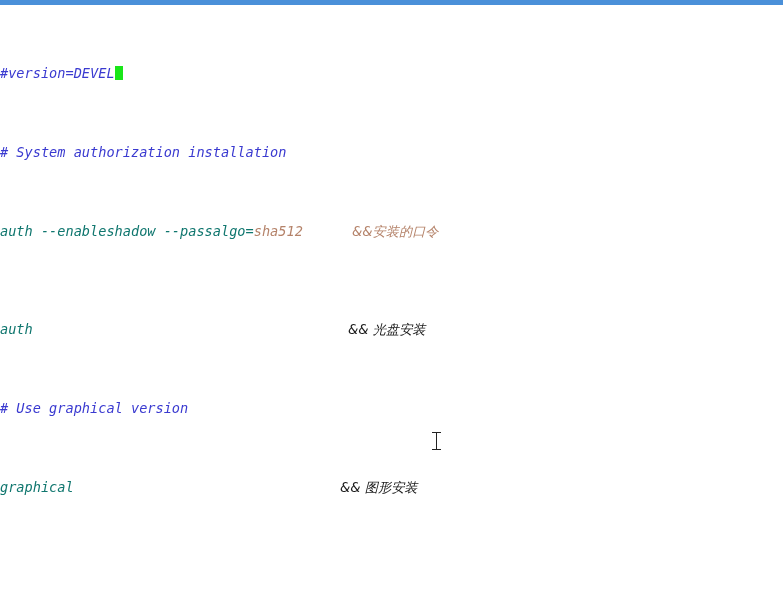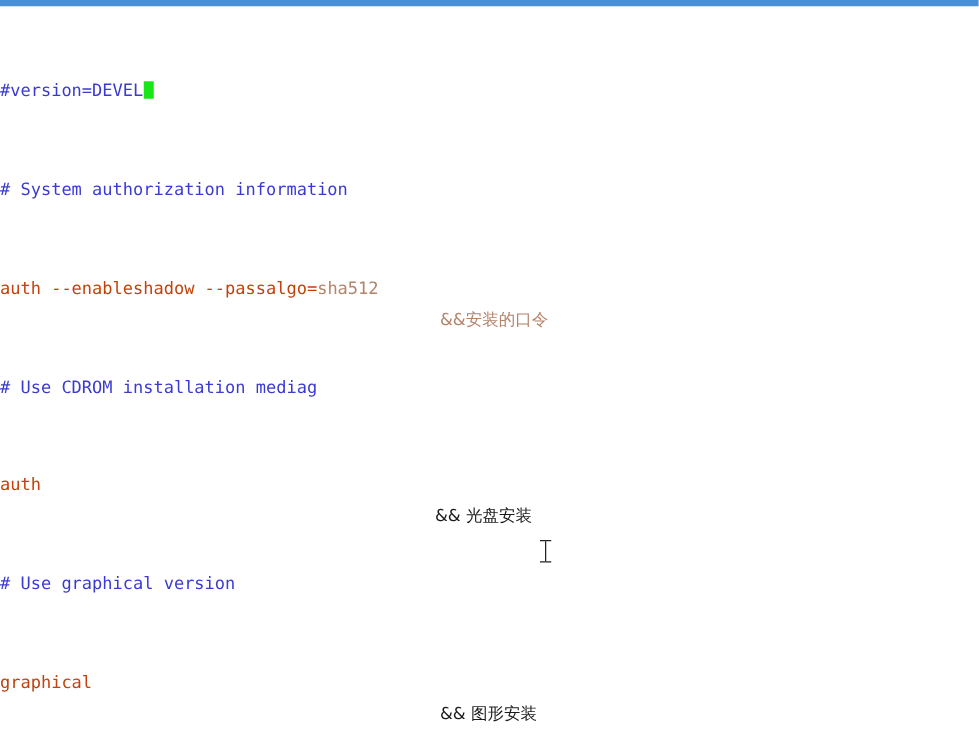--- a/index.html
+++ b/index.html
@@ -3,43 +3,43 @@
 <meta charset="utf-8">
 <title>Kickstart config editor</title>
 <style>
   html,body{margin:0;padding:0;}
   body{
     width:783px;height:597px;
     background:#ffffff;
     font-family:"DejaVu Sans Mono","Liberation Mono",monospace;
     overflow:hidden;
   }
-  #app{position:relative;width:783px;height:597px;background:#fff;}
+  #app{position:relative;width:783px;height:597px;background:#fff;font-style:italic;}
 
   .topbar{
     position:absolute;left:0;top:0;width:783px;height:5px;
     background:#4a90d9;
   }
 
   .code{
     position:absolute;left:0;top:5px;width:783px;
     font-size:13.6px;
     line-height:19.7px;
     white-space:pre;
     letter-spacing:0px;
   }
   .line{height:19.7px;white-space:pre;position:relative;}
 
   
   .cmt   {color:#3a3ad0;}          
-  .txt   {color:#c2410c;}          
+  .txt   {color:#0f766e;}          
   .val   {color:#b5836a;}          
   .cn    {color:#1a1a1a;}          
   .cnbr  {color:#b5836a;}          
-  .cnfnt {font-family:"DejaVu Sans","Liberation Sans",sans-serif;font-size:13.2px;margin-top:25px;}
+  .cnfnt {font-family:"DejaVu Sans","Liberation Sans",sans-serif;font-size:13.2px;}
 
   .cursor-block{
     display:inline-block;width:8.2px;height:14px;
     background:#19e619;vertical-align:-2px;
   }
 
   
   .ann{position:absolute;white-space:pre;}
 
   
@@ -55,31 +55,30 @@
 <body>
 
 <div id="app">
 
   <div class="topbar"></div>
 
   <div class="code">
 
     <div class="line"><span class="cmt">#version=DEVEL</span><span class="cursor-block"></span></div>
 
-    <div class="line"><span class="cmt"># System authorization information</span></div>
+    <div class="line"><span class="cmt"># System authorization installation</span></div>
 
     <div class="line"><span class="txt">auth --enableshadow --passalgo=</span><span class="val">sha512</span><span class="ann cnbr cnfnt" style="left:352px;top:0;">&amp;&amp;安装的口令</span></div>
 
-    <div class="line"><span class="cmt"># Use CDROM installation mediag</span></div>
 
     <div class="line"><span class="txt">auth</span><span class="ann cn cnfnt" style="left:348px;top:0;">&amp;&amp; 光盘安装</span></div>
 
     <div class="line"><span class="cmt"># Use graphical version</span></div>
 
-    <div class="line"><span class="txt">graphical</span><span class="ann cn cnfnt" style="left:352px;top:0;">&amp;&amp; 图形安装</span></div>
+    <div class="line"><span class="txt">graphical</span><span class="ann cn cnfnt" style="left:340px;top:0;">&amp;&amp; 图形安装</span></div>
 
     
 
     
 
     
 
     
 
     

